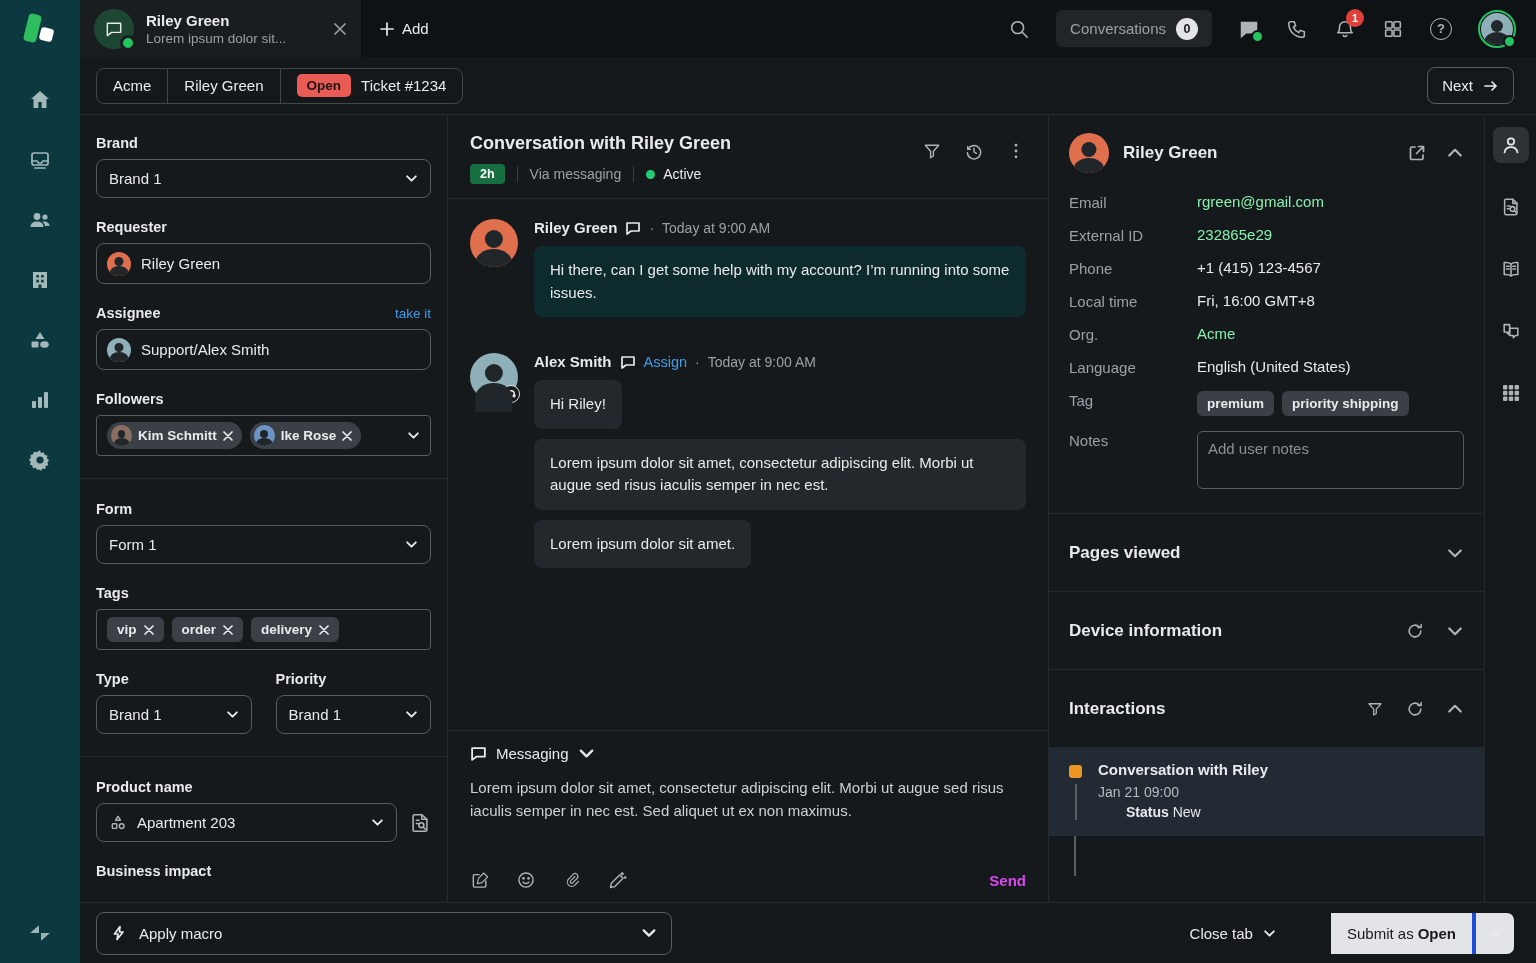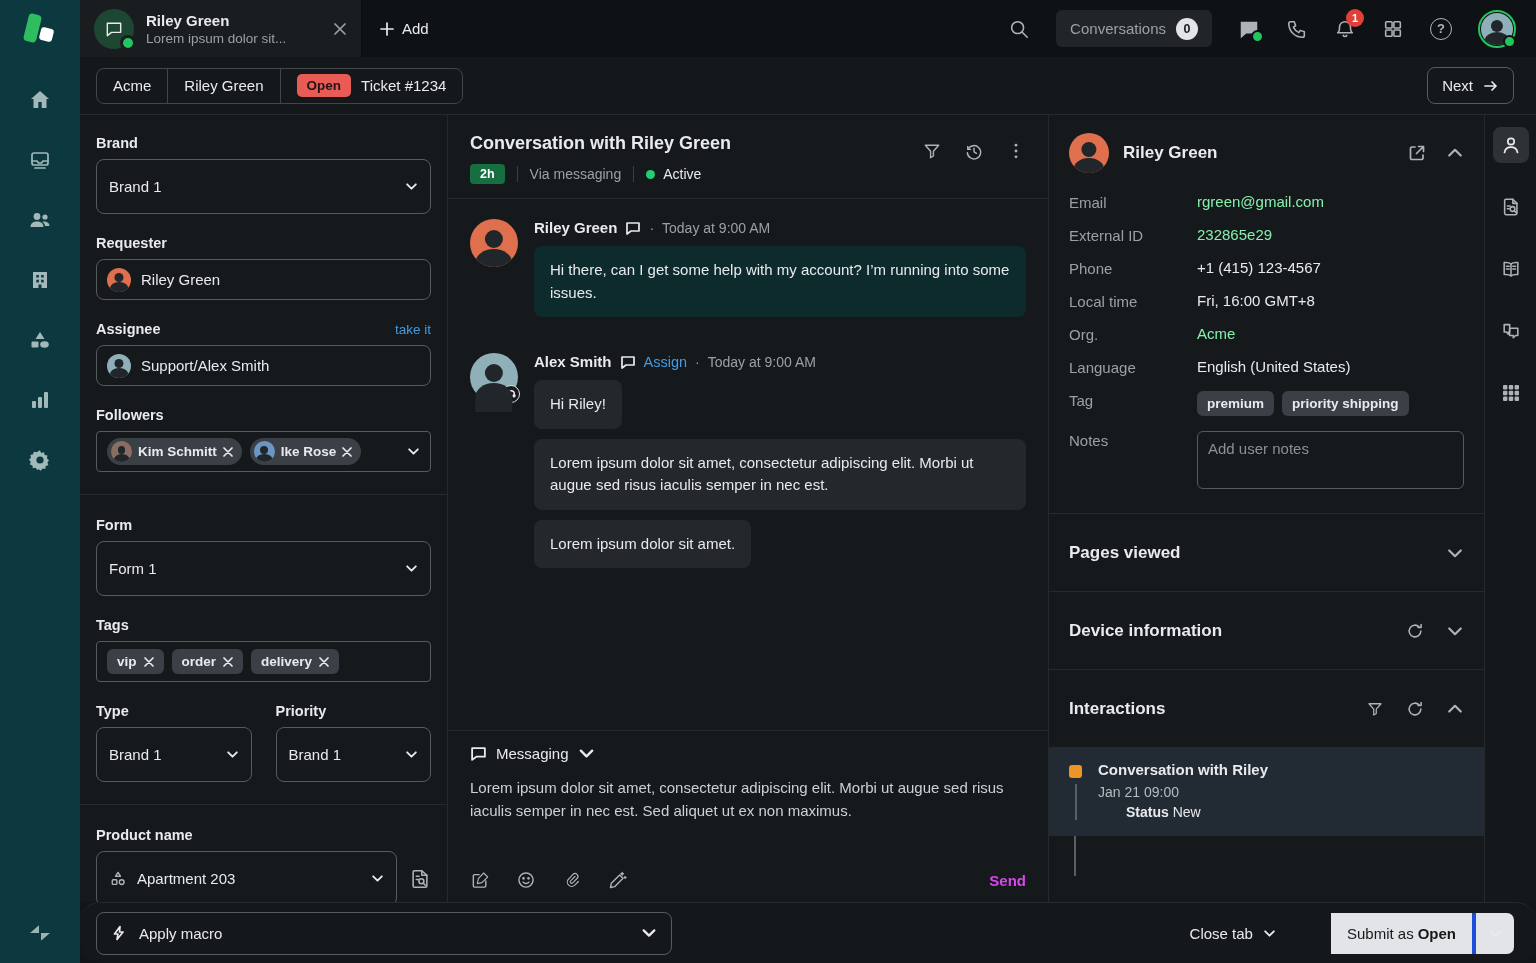--- a/index.html
+++ b/index.html
@@ -66,21 +66,21 @@
   .next-btn { margin-left:auto; display:flex; align-items:center; gap:10px; border:1px solid #565b60; border-radius:8px; height:37px; padding:0 14px; font-size:15px; cursor:pointer; }
   .next-btn svg { width:16px; height:16px; stroke:#e8eaed; }
 
   
   .main { grid-area:main; display:flex; min-height:0; background:#16191c; }
   .lpanel { width:368px; border-right:1px solid #26292d; padding:20px 16px; overflow:hidden; }
   .field-label { font-weight:bold; font-size:14.5px; margin-bottom:8px; }
   .label-row { display:flex; align-items:flex-end; justify-content:space-between; margin-bottom:8px; }
   .label-row .field-label { margin-bottom:0; }
   .takeit { color:#429be3; font-size:13.5px; cursor:pointer; }
-  .select { border:1px solid #565b60; border-radius:8px; height:55px; display:flex; align-items:center; padding:0 12px; font-size:15px; cursor:pointer; gap:10px; }
+  .select { border:1px solid #565b60; border-radius:8px; height:39px; display:flex; align-items:center; padding:0 12px; font-size:15px; cursor:pointer; gap:10px; }
   .select .val { flex:1; white-space:nowrap; overflow:hidden; }
   .chev { flex:none; display:flex; }
   .chev svg { width:13px; height:13px; stroke:#aeb3b8; }
   .fgroup { margin-bottom:21px; }
   .lookup { border:1px solid #565b60; border-radius:8px; height:41px; display:flex; align-items:center; gap:10px; padding:0 10px; font-size:15px; cursor:pointer; }
   .chipbox { border:1px solid #565b60; border-radius:4px; min-height:41px; display:flex; align-items:center; gap:8px; padding:5px 10px; cursor:text; }
   .fchip { background:#3a4046; border-radius:14px; display:flex; align-items:center; gap:6px; padding:3px 9px 3px 4px; font-size:13.5px; font-weight:bold; }
   .fchip .ph { width:21px; height:21px; }
   .tchip { background:#3a4046; border-radius:6px; display:flex; align-items:center; gap:7px; padding:5px 10px; font-size:13.5px; font-weight:bold; }
   .chip-x { display:flex; cursor:pointer; }
@@ -158,21 +158,21 @@
   .int-status { font-size:14px; margin-top:4px; color:#e8eaed;margin-left:28px; }
   .int-status .sl { font-weight:bold; }
 
   
   .rrail { width:52px; border-left:1px solid #26292d; background:#15181b; display:flex; flex-direction:column; align-items:center; padding-top:12px; gap:26px; color:#aeb3b8; }
   .rail-item { width:36px; height:36px; display:flex; align-items:center; justify-content:center; border-radius:8px; cursor:pointer; }
   .rail-item.active { background:#2e3236; color:#e8eaed; }
   .rail-item svg { width:20px; height:20px; }
 
   
-  .footer { grid-area:footer; background:#15181b; border-top:1px solid #26292d; display:flex; align-items:center; padding:0 22px 0 16px; gap:14px;border-radius:20px; }
+  .footer { grid-area:footer; background:#15181b; border-top:1px solid #26292d; display:flex; align-items:center; padding:0 22px 0 16px; gap:14px; }
   .macro-field { width:576px; height:43px; border:1px solid #565b60; border-radius:8px; display:flex; align-items:center; gap:12px; padding:0 14px; font-size:15px; cursor:pointer; }
   .macro-field svg { width:16px; height:16px; stroke:#aeb3b8; }
   .macro-field .chev { margin-left:auto; }
   .closetab { margin-left:auto; display:flex; align-items:center; gap:10px; font-size:15px; cursor:pointer; }
   .submit-split { display:flex; height:41px; border-radius:7px; overflow:hidden; cursor:pointer; }
   .submit-main { background:#e2e4e7; color:#17191b; display:flex; align-items:center; padding:0 16px; font-size:15px; gap:4px; border-right:4px solid #1d4ed8;margin-left:41px; }
   .submit-main .b { font-weight:bold; }
   .submit-caret { background:#e2e4e7; width:38px; display:flex; align-items:center; justify-content:center; }
   .submit-caret svg { width:13px; height:13px; stroke:#17191b; }
 

